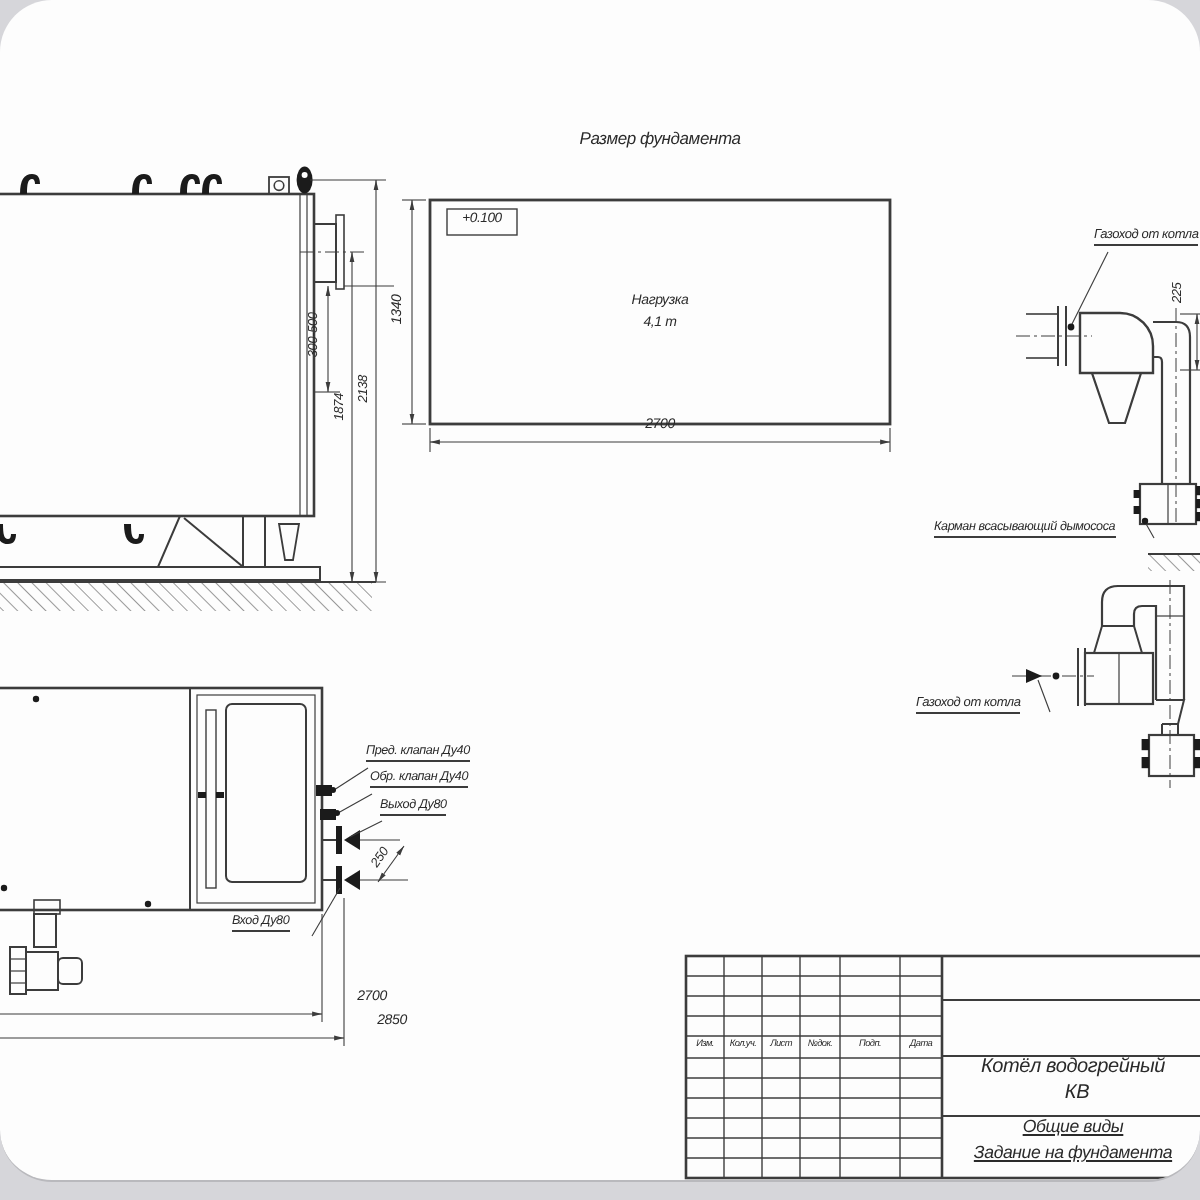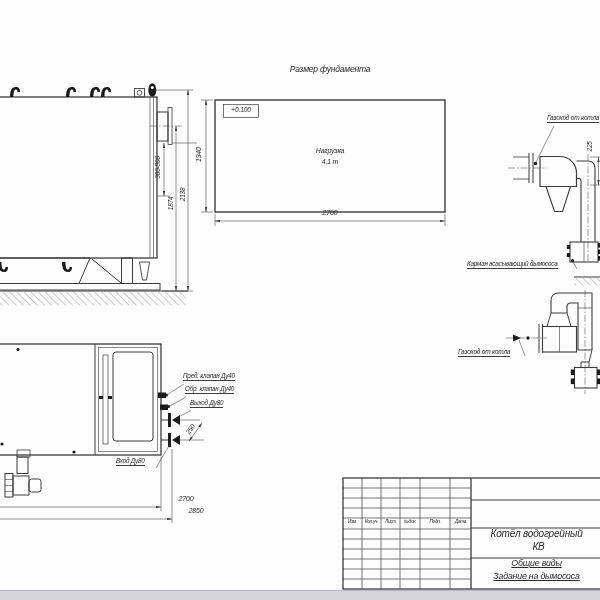--- a/index.html
+++ b/index.html
@@ -1,19 +1,19 @@
 <!DOCTYPE html>
 <html><head>
 <meta charset="utf-8">
 <style>
   html,body{margin:0;padding:0;}
   body{width:600px;height:600px;background:#d6d6da;position:relative;overflow:hidden;
        font-family:"Liberation Sans","DejaVu Sans",sans-serif;}
   .page{position:absolute;left:0;top:0;width:600px;height:590px;background:#fdfdfd;
-        overflow:hidden;border-bottom:1px solid #b9b9bd;}
+        overflow:hidden;border-bottom:1px solid #b9b9bd;border-radius:26px;}
   svg{position:absolute;left:0;top:0;}
   .t{position:absolute;color:#2a2a2a;font-style:italic;white-space:nowrap;
      line-height:1.05;letter-spacing:-0.2px;}
   .c{text-align:center;}
   .ul{border-bottom:0.9px solid #3c3c3c;padding-bottom:0.5px;}
   .r90{transform:rotate(-90deg);transform-origin:center center;}
   .s65{font-size:6.5px;} .s63{font-size:6.3px;} .s7{font-size:7px;}
   .s85{font-size:8.5px;} .s95{font-size:10px;} .s88{font-size:8.8px;text-decoration:underline;}
   .s47{font-size:4.7px;letter-spacing:-0.3px;}
 </style>
@@ -271,15 +271,15 @@
 <span class="t s47 c" style="left:343px;top:520px;width:19px;">Изм.</span>
 <span class="t s47 c" style="left:362px;top:520px;width:19px;">Кол.уч.</span>
 <span class="t s47 c" style="left:381px;top:520px;width:19px;">Лист</span>
 <span class="t s47 c" style="left:400px;top:520px;width:20px;">№док.</span>
 <span class="t s47 c" style="left:420px;top:520px;width:30px;">Подп.</span>
 <span class="t s47 c" style="left:450px;top:520px;width:21px;">Дата</span>
 
 <span class="t s95 c" style="left:473px;top:529px;width:127px;">Котёл водогрейный</span>
 <span class="t s95 c" style="left:475px;top:542px;width:127px;">КВ</span>
 <span class="t s88 c" style="left:473px;top:559px;width:127px;">Общие виды</span>
-<span class="t s88 c" style="left:473px;top:572px;width:127px;">Задание на дымососа</span>
+<span class="t s88 c" style="left:473px;top:572px;width:127px;">Задание на фундамента</span>
 
 </div>
 
 </body></html>

